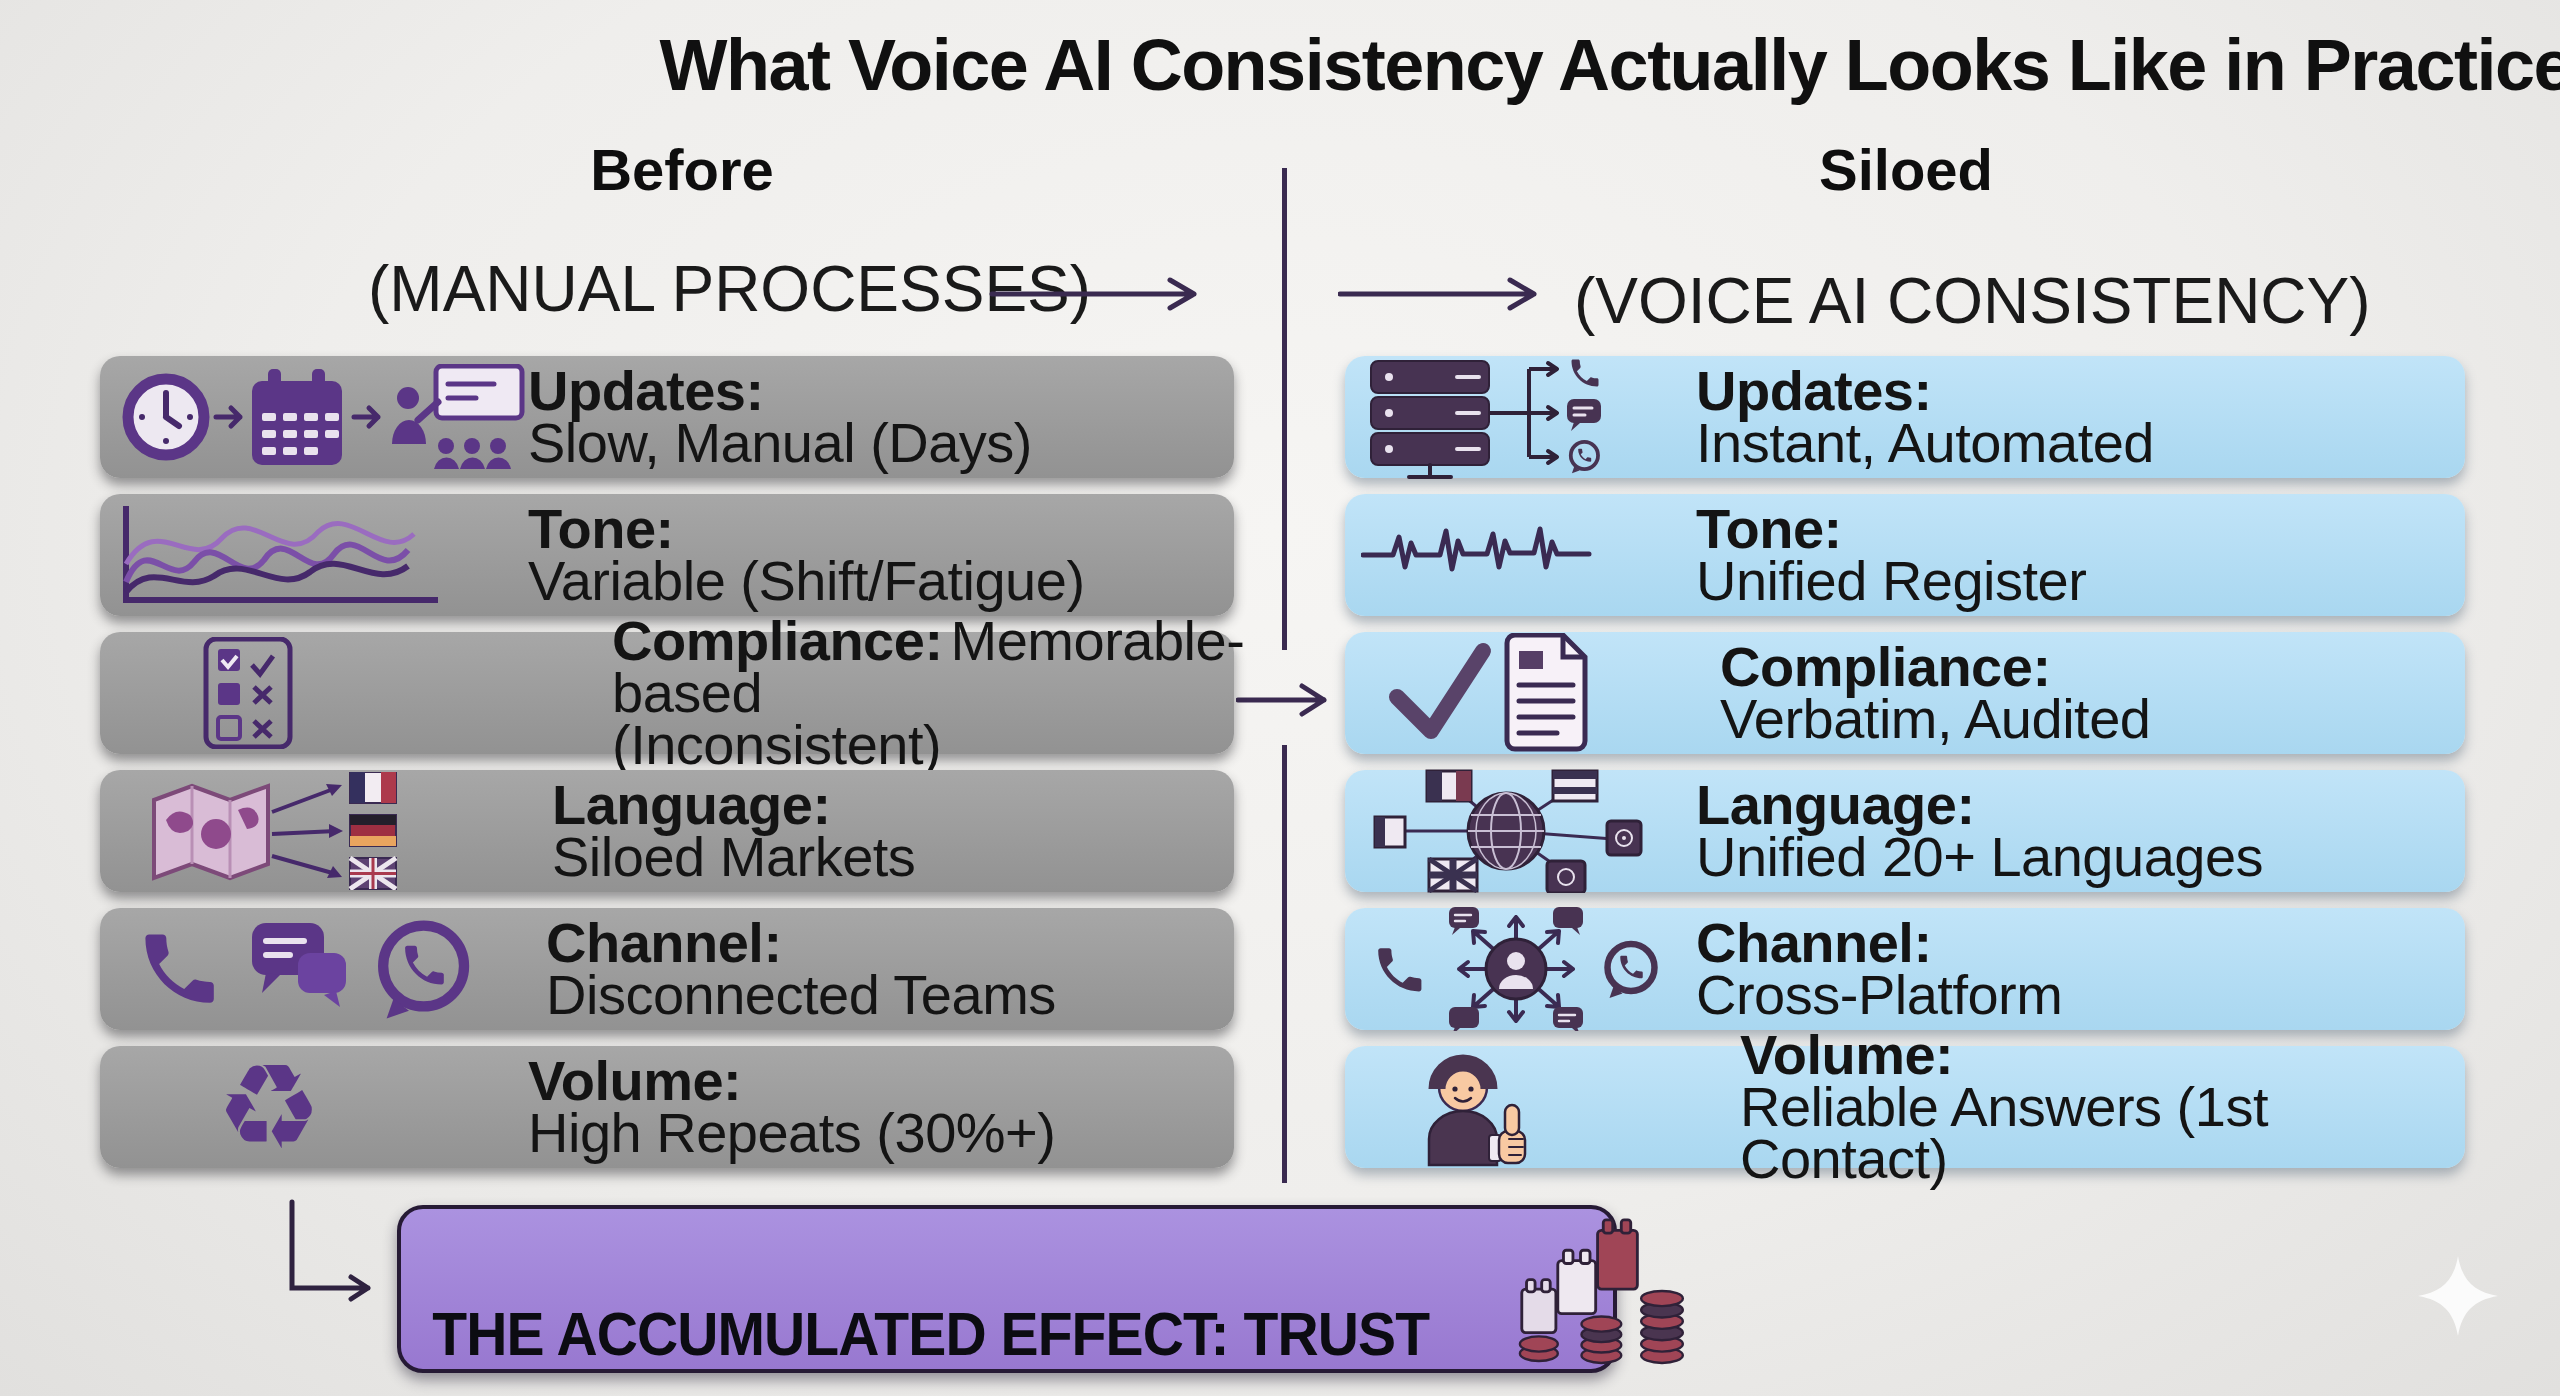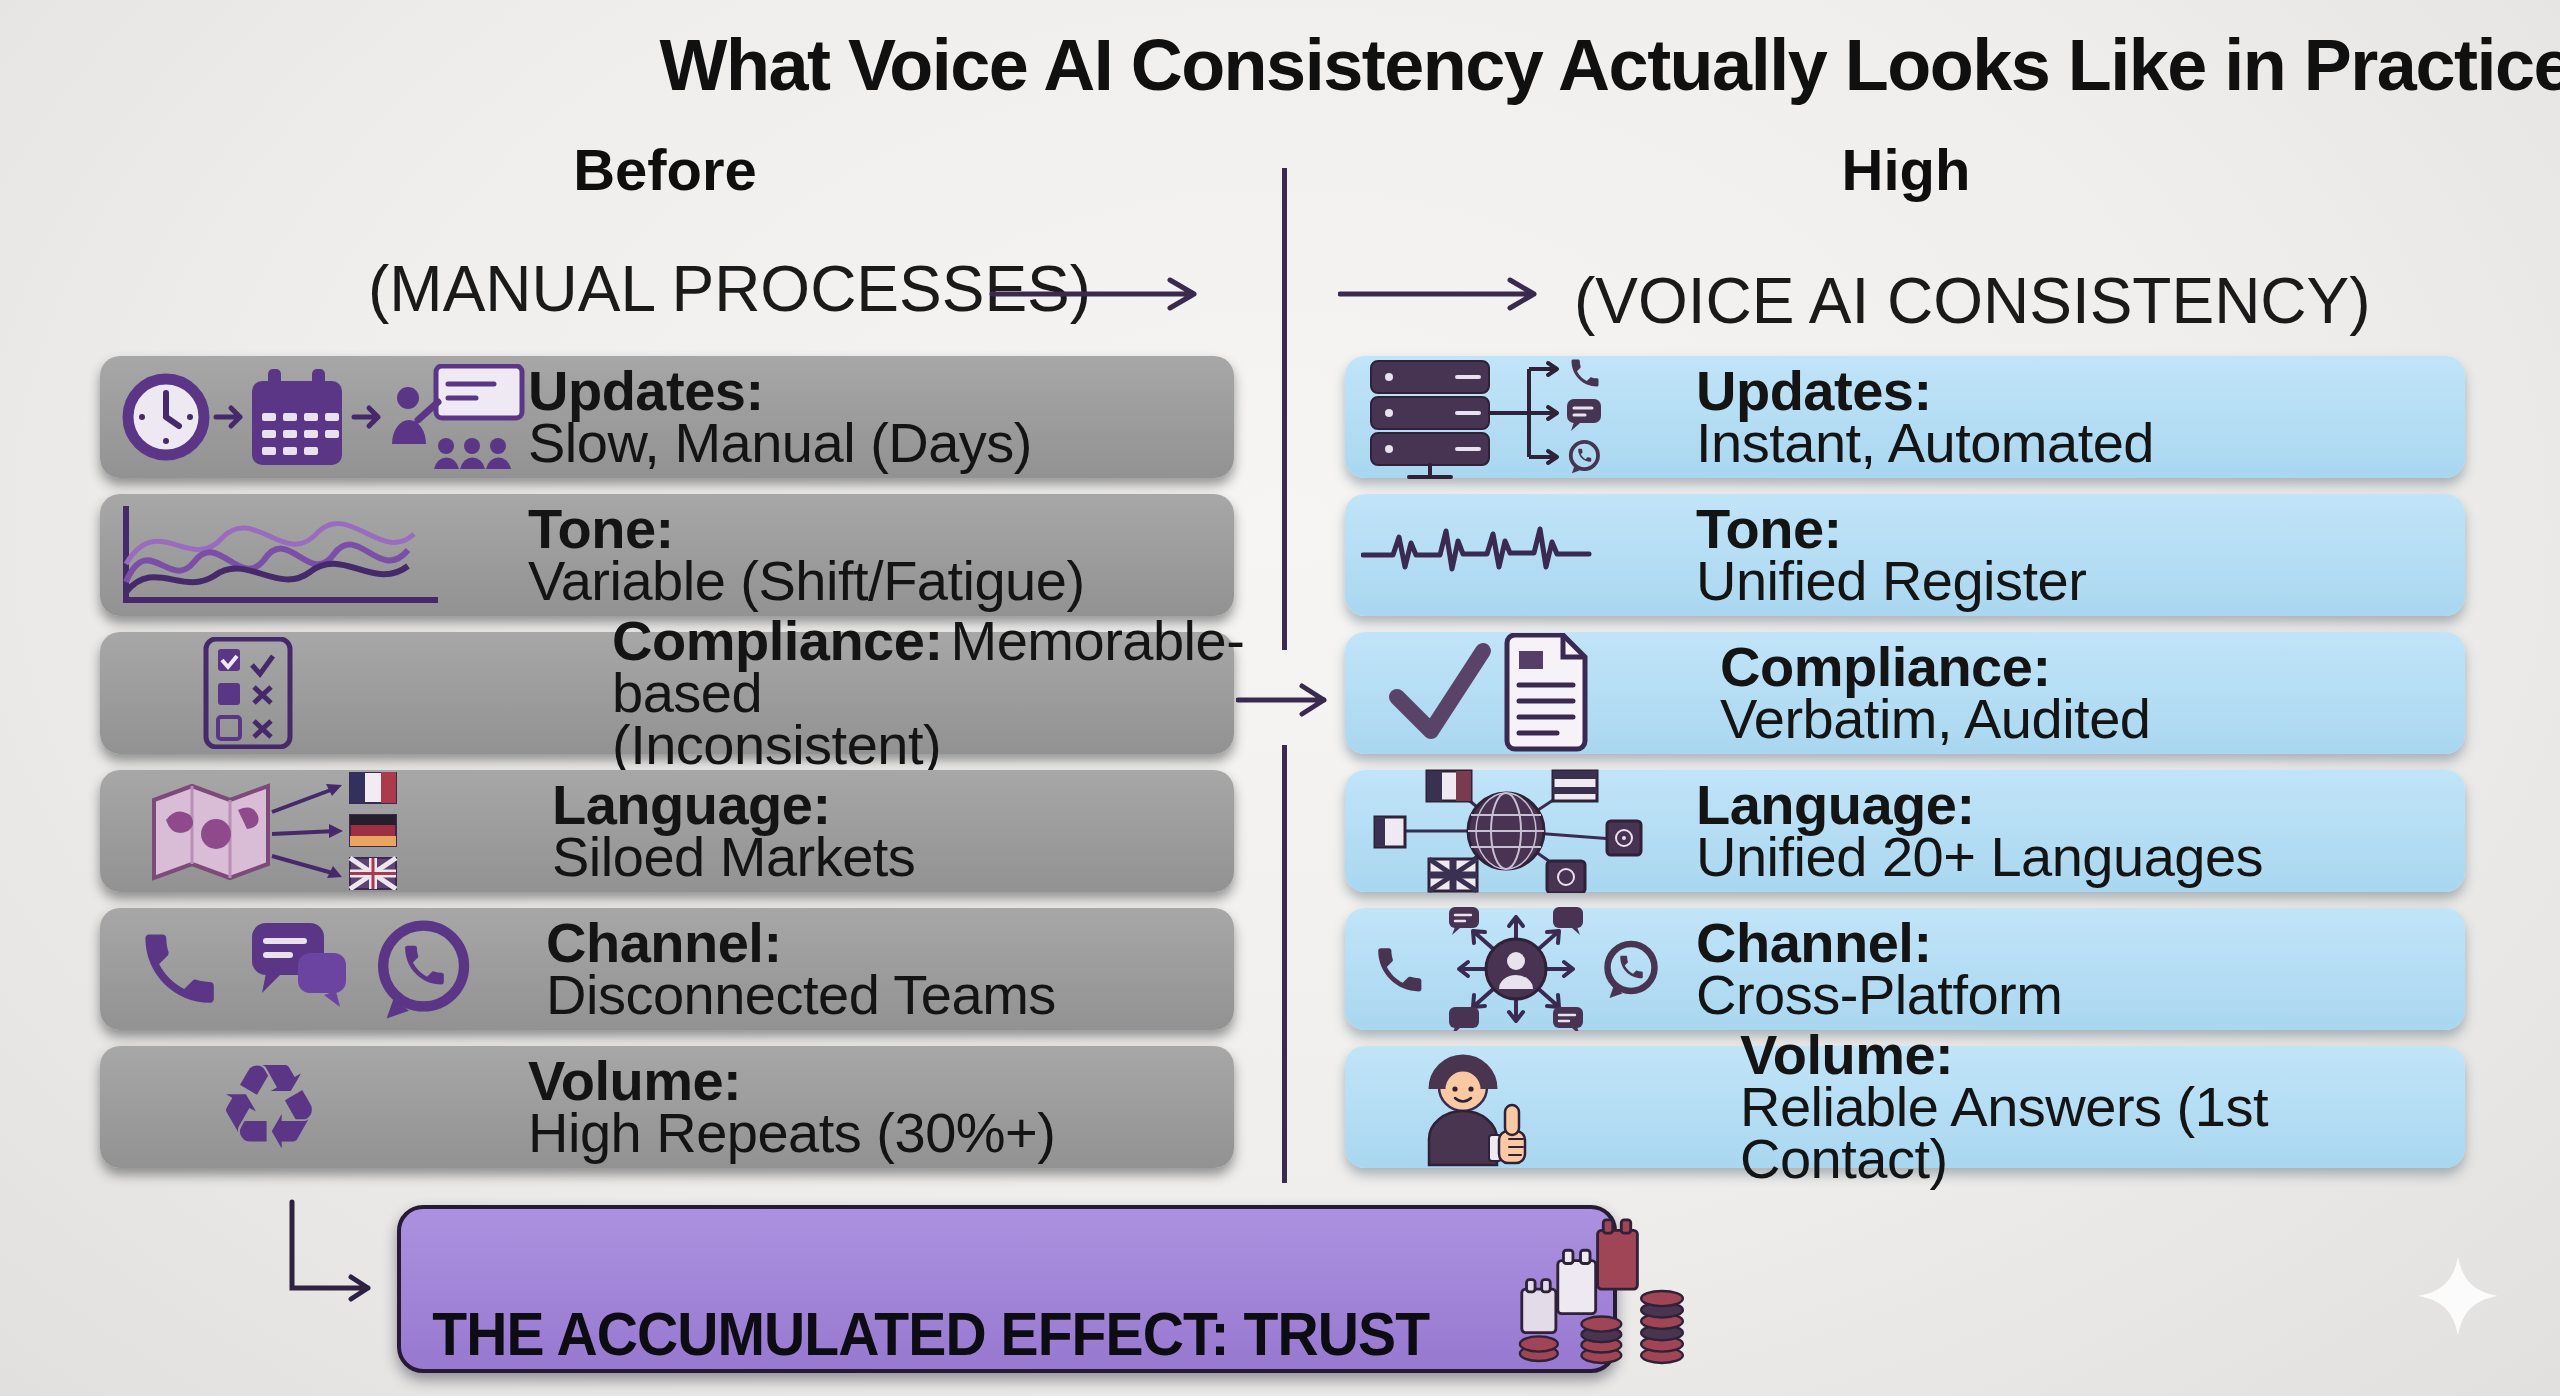--- a/index.html
+++ b/index.html
@@ -6,21 +6,21 @@
   .canvas{
     position:relative;width:2560px;height:1396px;overflow:hidden;
     font-family:"Liberation Sans",sans-serif;color:#141414;
     background:radial-gradient(ellipse at 50% 38%, #f6f5f3 0%, #efeeec 55%, #e1e0de 100%);
   }
   .title{
     position:absolute;top:24px;left:12px;width:100%;text-align:right;
     font-size:72px;font-weight:bold;letter-spacing:-1.5px;color:#101010;
   }
   .col-head{position:absolute;font-size:58px;font-weight:bold;text-align:center;width:600px;color:#0e0e0e;}
-  .before-head{left:365px;top:136px;text-align:center;}
+  .before-head{left:382px;top:136px;text-align:center;}
   .after-head{left:1606px;top:136px;}
   .sub-head{position:absolute;font-size:64px;font-weight:400;letter-spacing:0px;color:#1a1a1a;white-space:nowrap;}
   .before-sub{left:368px;top:252px;}
   .after-sub{left:1574px;top:252px;margin-top:12px;}
 
   .divider{position:absolute;left:1282px;width:5px;background:#3a2a50;}
   .divider.seg1{top:168px;height:482px;}
   .divider.seg2{top:745px;height:438px;}
 
   .row{
@@ -62,21 +62,21 @@
   .sparkle{position:absolute;left:2416px;top:1254px;}
 </style>
 </head>
 <body>
 
 <div class="canvas">
 
   <div class="title">What Voice AI Consistency Actually Looks Like in Practice</div>
 
   <div class="col-head before-head">Before</div>
-  <div class="col-head after-head">High</div>
+  <div class="col-head after-head">Siloed</div>
   <div class="sub-head before-sub">(MANUAL PROCESSES)</div>
   <div class="sub-head after-sub">(VOICE AI CONSISTENCY)</div>
 
   <div class="divider seg1"></div>
   <div class="divider seg2"></div>
 
   <svg class="arrow-svg" style="left:988px;top:272px" width="240" height="44">
     <path d="M4,22 H206 M206,22 l-24,-14 M206,22 l-24,14" stroke="#3a2a50" stroke-width="5" fill="none" stroke-linecap="round"></path>
   </svg>
   <svg class="arrow-svg" style="left:1338px;top:272px" width="230" height="44">

